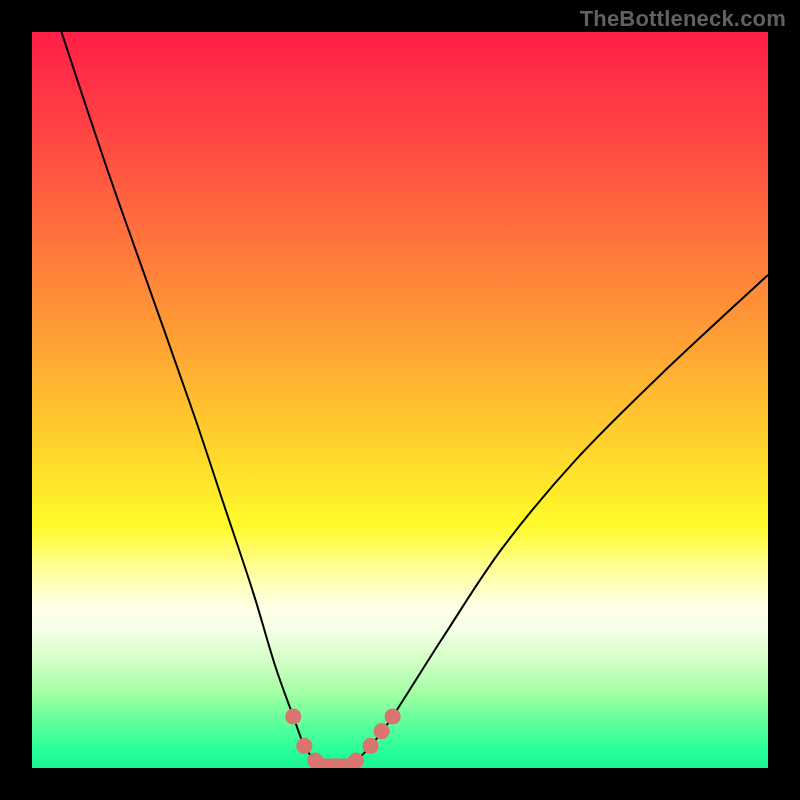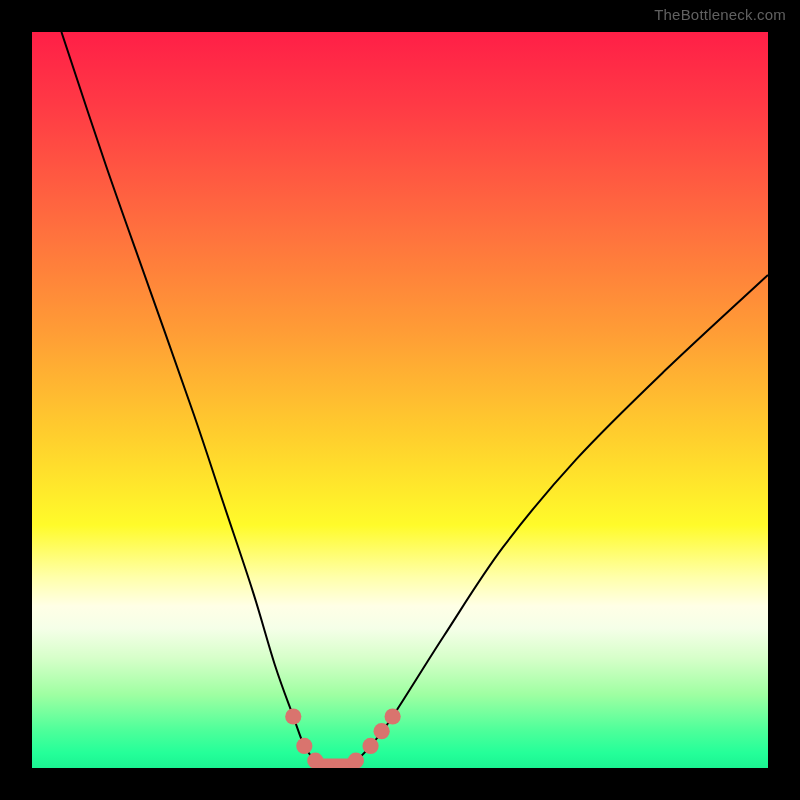--- a/index.html
+++ b/index.html
@@ -30,22 +30,22 @@
       #4cff9a 95%,
       #24ff99 98%,
       #1bf392 100%
     );
   }
 
   .watermark {
     position: absolute;
     top: 6px;
     right: 14px;
-    font-size: 15px;
-    font-weight: 400;
+    font-size: 22px;
+    font-weight: 700;
     color: #616161;
     letter-spacing: 0.2px;
   }
 
   svg.curve {
     position: absolute;
     left: 0; top: 0;
     width: 100%; height: 100%;
   }
 </style>

